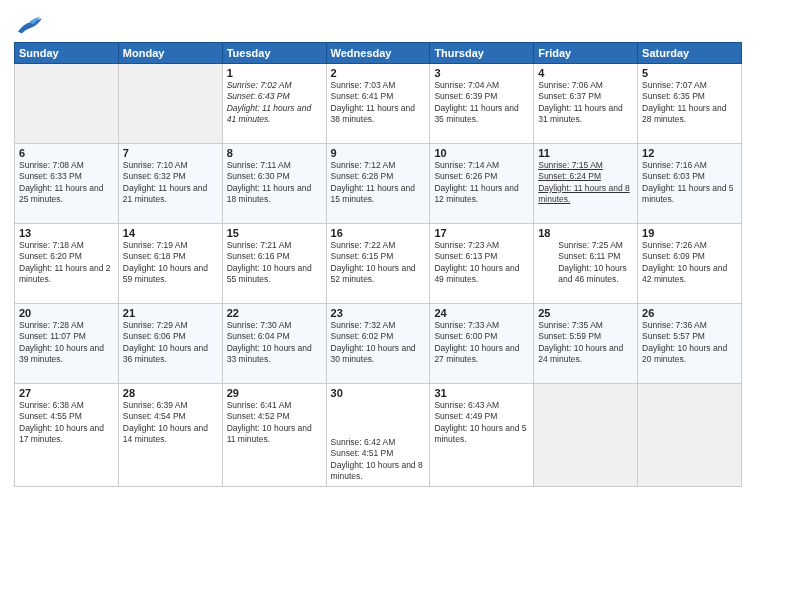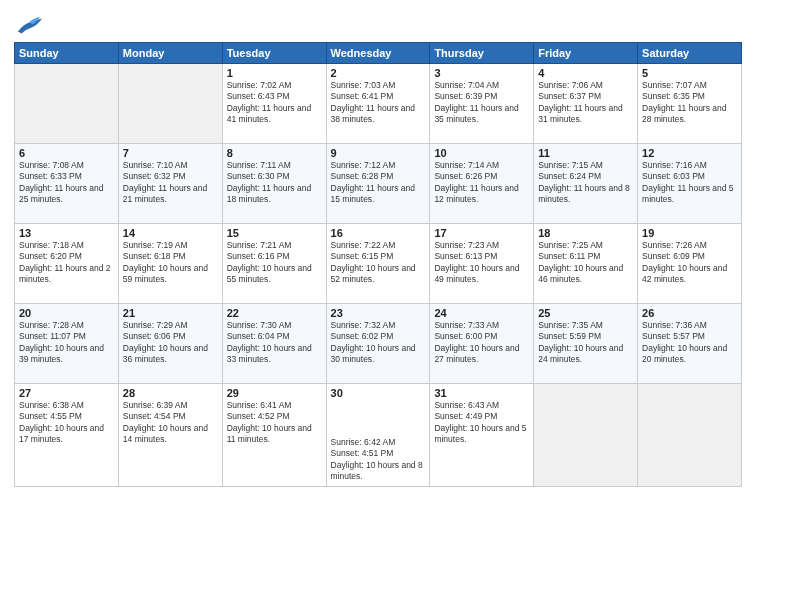--- a/index.html
+++ b/index.html
@@ -126,21 +126,21 @@
           <th>Friday</th>
           <th>Saturday</th>
         </tr>
     </thead>
     <tbody id="calendar-body">
     <tr>
           <td class="empty-cell"></td>
           <td class="empty-cell"></td>
           <td>
             <span class="day-number">1</span>
-            <div class="day-info" style="white-space: pre-line;">Sunrise: 7:02 AM
+            <div class="day-info" style="white-space: pre-line; font-style: italic;">Sunrise: 7:02 AM
 Sunset: 6:43 PM
 Daylight: 11 hours and 41 minutes.</div>
           </td>
           <td>
             <span class="day-number">2</span>
             <div class="day-info" style="white-space: pre-line;">Sunrise: 7:03 AM
 Sunset: 6:41 PM
 Daylight: 11 hours and 38 minutes.</div>
           </td>
           <td>
@@ -188,21 +188,21 @@
 Daylight: 11 hours and 15 minutes.</div>
           </td>
           <td>
             <span class="day-number">10</span>
             <div class="day-info" style="white-space: pre-line;">Sunrise: 7:14 AM
 Sunset: 6:26 PM
 Daylight: 11 hours and 12 minutes.</div>
           </td>
           <td>
             <span class="day-number">11</span>
-            <div class="day-info" style="white-space: pre-line;">Sunrise: 7:15 AM
+            <div class="day-info" style="white-space: pre-line; text-decoration: underline;">Sunrise: 7:15 AM
 Sunset: 6:24 PM
 Daylight: 11 hours and 8 minutes.</div>
           </td>
           <td>
             <span class="day-number">12</span>
             <div class="day-info" style="white-space: pre-line;">Sunrise: 7:16 AM
 Sunset: 6:03 PM
 Daylight: 11 hours and 5 minutes.</div>
           </td>
         </tr>
@@ -232,21 +232,21 @@
 Daylight: 10 hours and 52 minutes.</div>
           </td>
           <td>
             <span class="day-number">17</span>
             <div class="day-info" style="white-space: pre-line;">Sunrise: 7:23 AM
 Sunset: 6:13 PM
 Daylight: 10 hours and 49 minutes.</div>
           </td>
           <td>
             <span class="day-number">18</span>
-            <div class="day-info" style="white-space: pre-line;">Sunrise: 7:25 AM
+            <div class="day-info" style="white-space: pre-line; margin-left: 20px;">Sunrise: 7:25 AM
 Sunset: 6:11 PM
 Daylight: 10 hours and 46 minutes.</div>
           </td>
           <td>
             <span class="day-number">19</span>
             <div class="day-info" style="white-space: pre-line;">Sunrise: 7:26 AM
 Sunset: 6:09 PM
 Daylight: 10 hours and 42 minutes.</div>
           </td>
         </tr>

